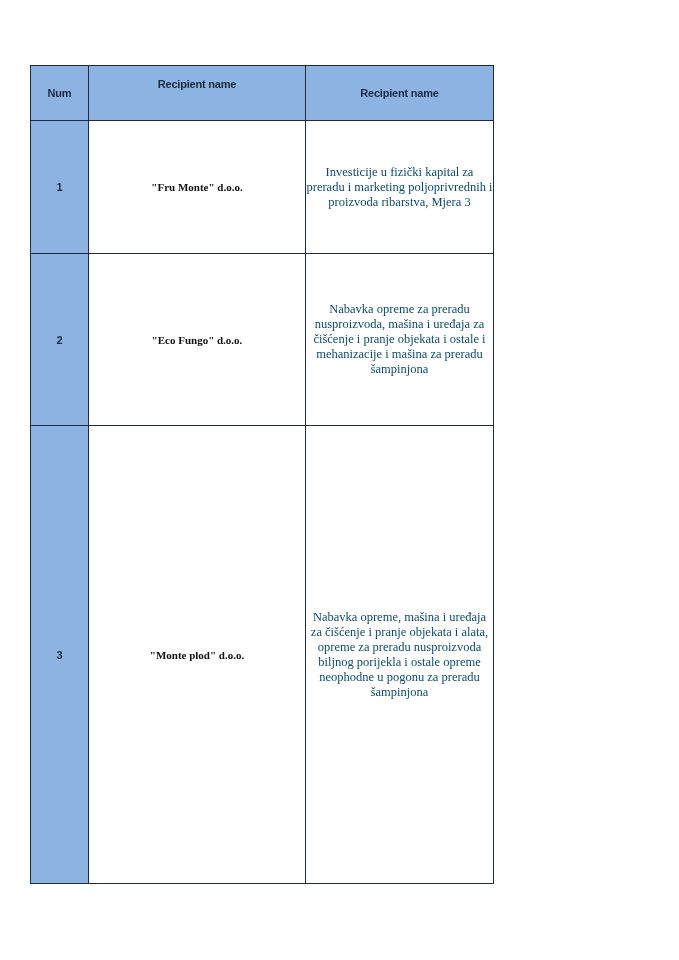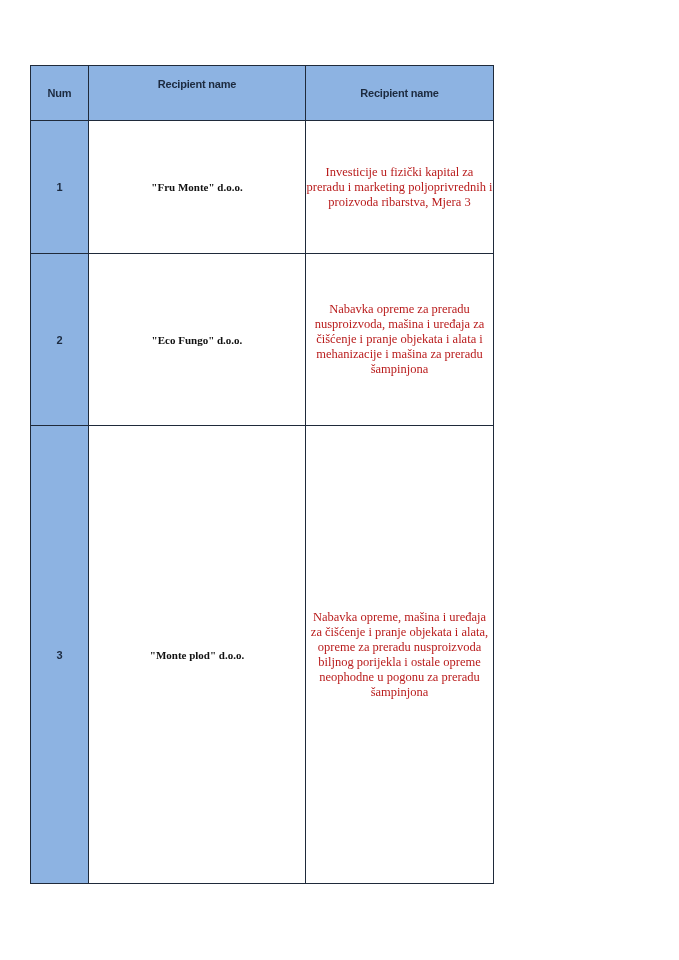--- a/index.html
+++ b/index.html
@@ -64,21 +64,21 @@
   }
   td.rec {
     background: #ffffff;
     color: #111111;
     font-family: "Liberation Serif", "DejaVu Serif", serif;
     font-weight: bold;
     font-size: 11px;
   }
   td.op {
     background: #ffffff;
-    color: #b91c1c;
+    color: #0c4a6e;
     font-family: "Liberation Serif", "DejaVu Serif", serif;
     font-size: 12.5px;
     line-height: 15px;
     padding: 0 4px;
   }
 </style>
 </head>
 <body>
 
 <div class="page">
@@ -97,21 +97,21 @@
     </thead>
     <tbody>
       <tr class="r1">
         <td class="num">1</td>
         <td class="rec">"Fru Monte" d.o.o.</td>
         <td class="op">Investicije u fizički kapital za preradu i marketing poljoprivrednih i proizvoda ribarstva, Mjera 3</td>
       </tr>
       <tr class="r2">
         <td class="num">2</td>
         <td class="rec">"Eco Fungo" d.o.o.</td>
-        <td class="op">Nabavka opreme za preradu nusproizvoda, mašina i uređaja za čišćenje i pranje objekata i alata i mehanizacije i mašina za preradu šampinjona</td>
+        <td class="op">Nabavka opreme za preradu nusproizvoda, mašina i uređaja za čišćenje i pranje objekata i ostale i mehanizacije i mašina za preradu šampinjona</td>
       </tr>
       <tr class="r3">
         <td class="num">3</td>
         <td class="rec">"Monte plod" d.o.o.</td>
         <td class="op">Nabavka opreme, mašina i uređaja za čišćenje i pranje objekata i alata, opreme za preradu nusproizvoda biljnog porijekla i ostale opreme neophodne u pogonu za preradu šampinjona</td>
       </tr>
     </tbody>
   </table>
 </div>
 

